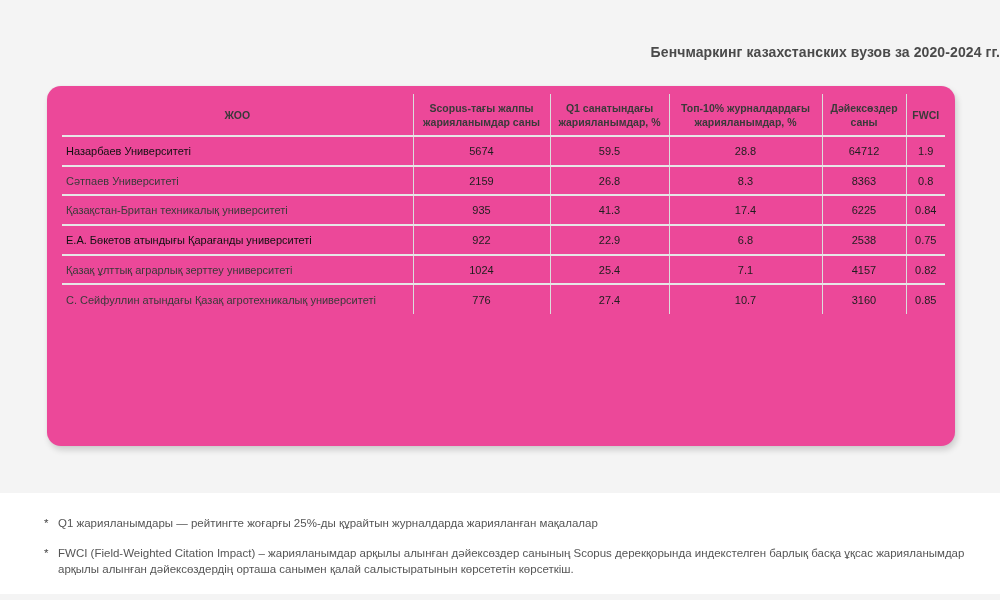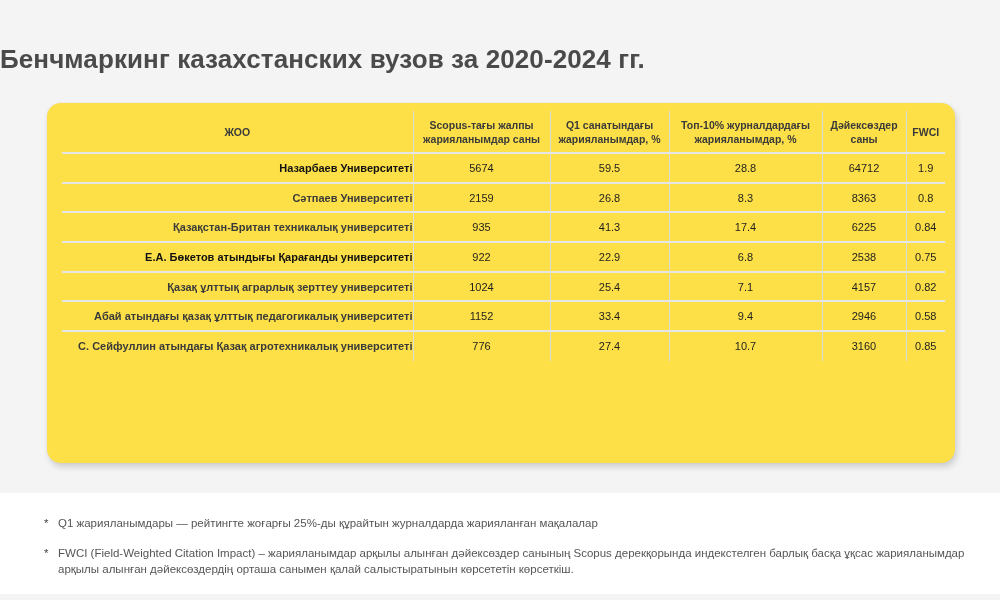--- a/index.html
+++ b/index.html
@@ -6,31 +6,31 @@
   html, body { width: 1000px; height: 600px; overflow: hidden; }
   body {
     background: #f4f4f4;
     font-family: "Liberation Sans", "DejaVu Sans", sans-serif;
     color: #222;
     position: relative;
   }
   .title {
     position: absolute;
     top: 44px; left: 0; width: 1000px;
-    text-align: left;
-    font-size: 26px;
+    text-align: right;
+    font-size: 14px;
     font-weight: bold;
     color: #4a4a4a;
     letter-spacing: 0.1px;
   }
   .card {
     position: absolute;
-    left: 47px; top: 103px;
+    left: 47px; top: 86px;
     width: 908px; height: 360px;
-    background: #fde047;
+    background: #ec4899;
     border-radius: 14px;
     box-shadow: 2px 4px 6px rgba(0,0,0,0.16), 0 0 2px rgba(0,0,0,0.05);
   }
   table {
     position: absolute;
     left: 15px; top: 8px;
     width: 883px;
     border-collapse: collapse;
     table-layout: fixed;
   }
@@ -45,23 +45,23 @@
   th:last-child, td:last-child { border-right: none; }
   th {
     height: 42px;
     font-weight: bold;
     color: #3a3a3a;
     font-size: 10.5px;
     line-height: 14px;
   }
   td { height: 29.7px; }
   td.name {
-    text-align: right;
+    text-align: left;
     padding-left: 4px;
-    font-weight: bold;
+    font-weight: normal;
     color: #3a3a3a;
     white-space: nowrap;
     overflow: hidden;
   }
   td.name.strong { color: #111; }
   tr:last-child td { border-bottom: none; margin-left: 36px; }
   .footer {
     position: absolute;
     left: 0; top: 493px;
     width: 1000px; height: 101px;
@@ -142,28 +142,20 @@
       </tr>
       <tr>
         <td class="name">Қазақ ұлттық аграрлық зерттеу университеті</td>
         <td>1024</td>
         <td>25.4</td>
         <td>7.1</td>
         <td>4157</td>
         <td>0.82</td>
       </tr>
       <tr>
-        <td class="name">Абай атындағы қазақ ұлттық педагогикалық университеті</td>
-        <td>1152</td>
-        <td>33.4</td>
-        <td>9.4</td>
-        <td>2946</td>
-        <td>0.58</td>
-      </tr>
-      <tr>
         <td class="name">С. Сейфуллин атындағы Қазақ агротехникалық университеті</td>
         <td>776</td>
         <td>27.4</td>
         <td>10.7</td>
         <td>3160</td>
         <td>0.85</td>
       </tr>
     </tbody>
   </table>
 </div>

